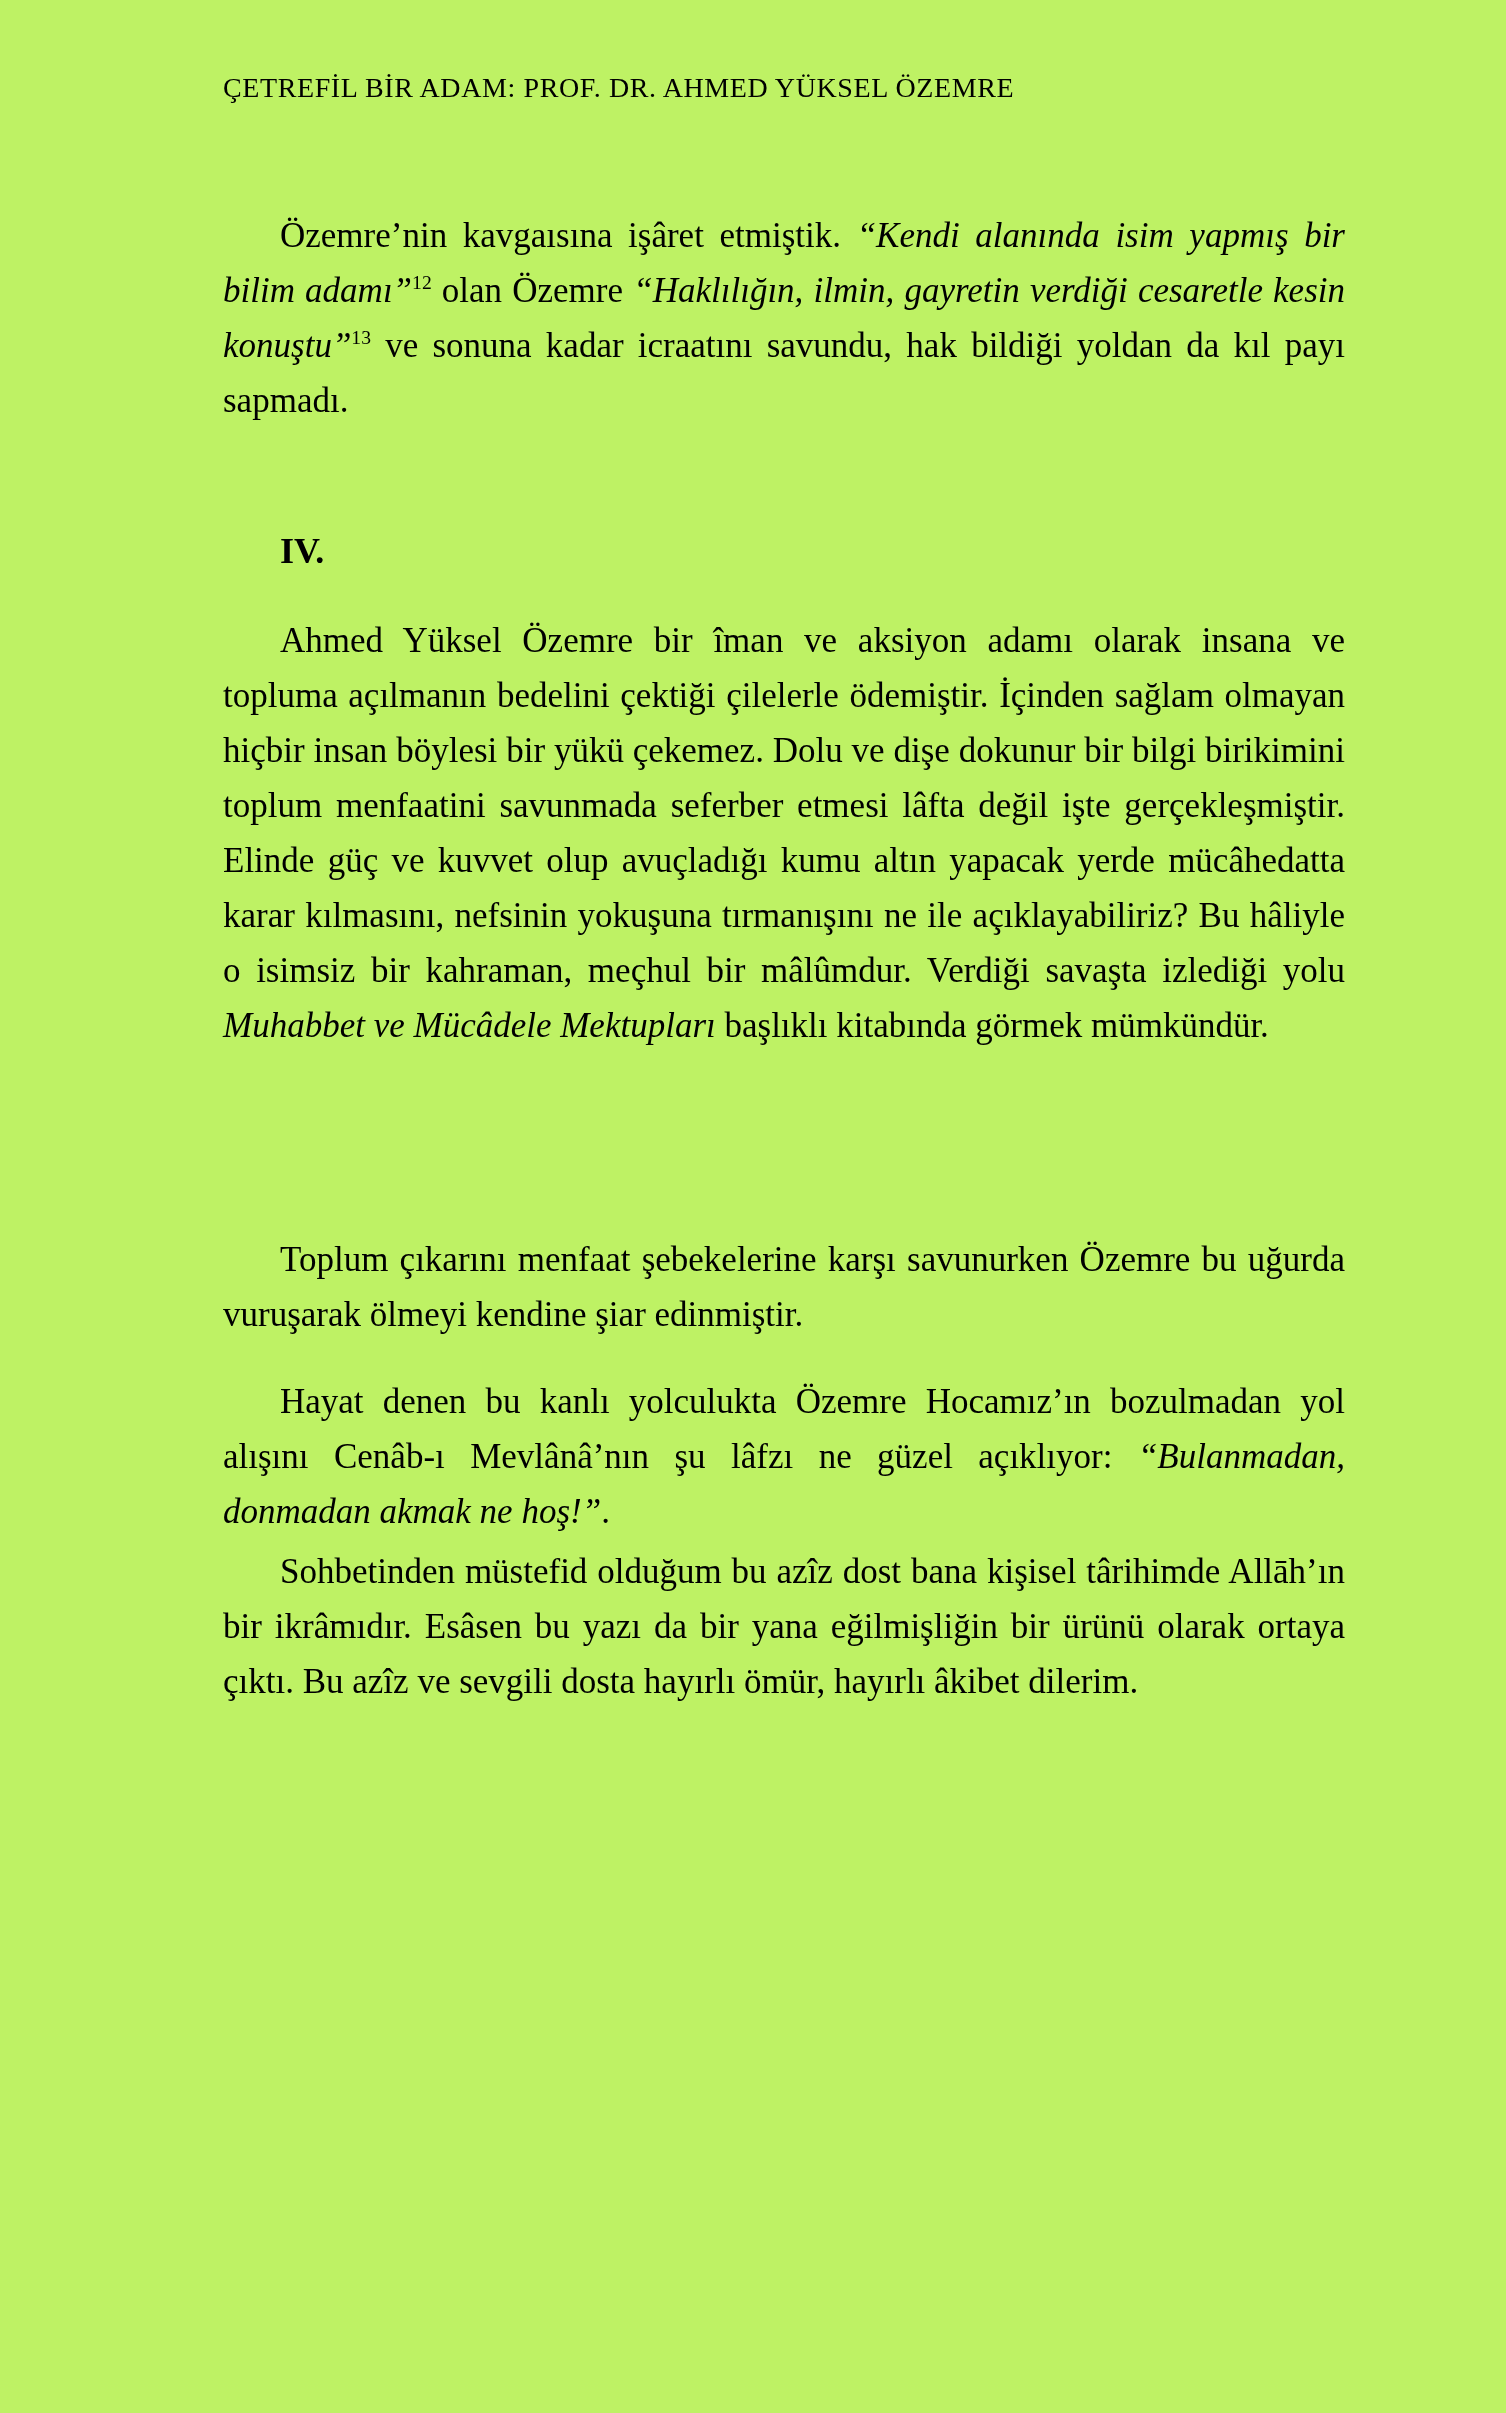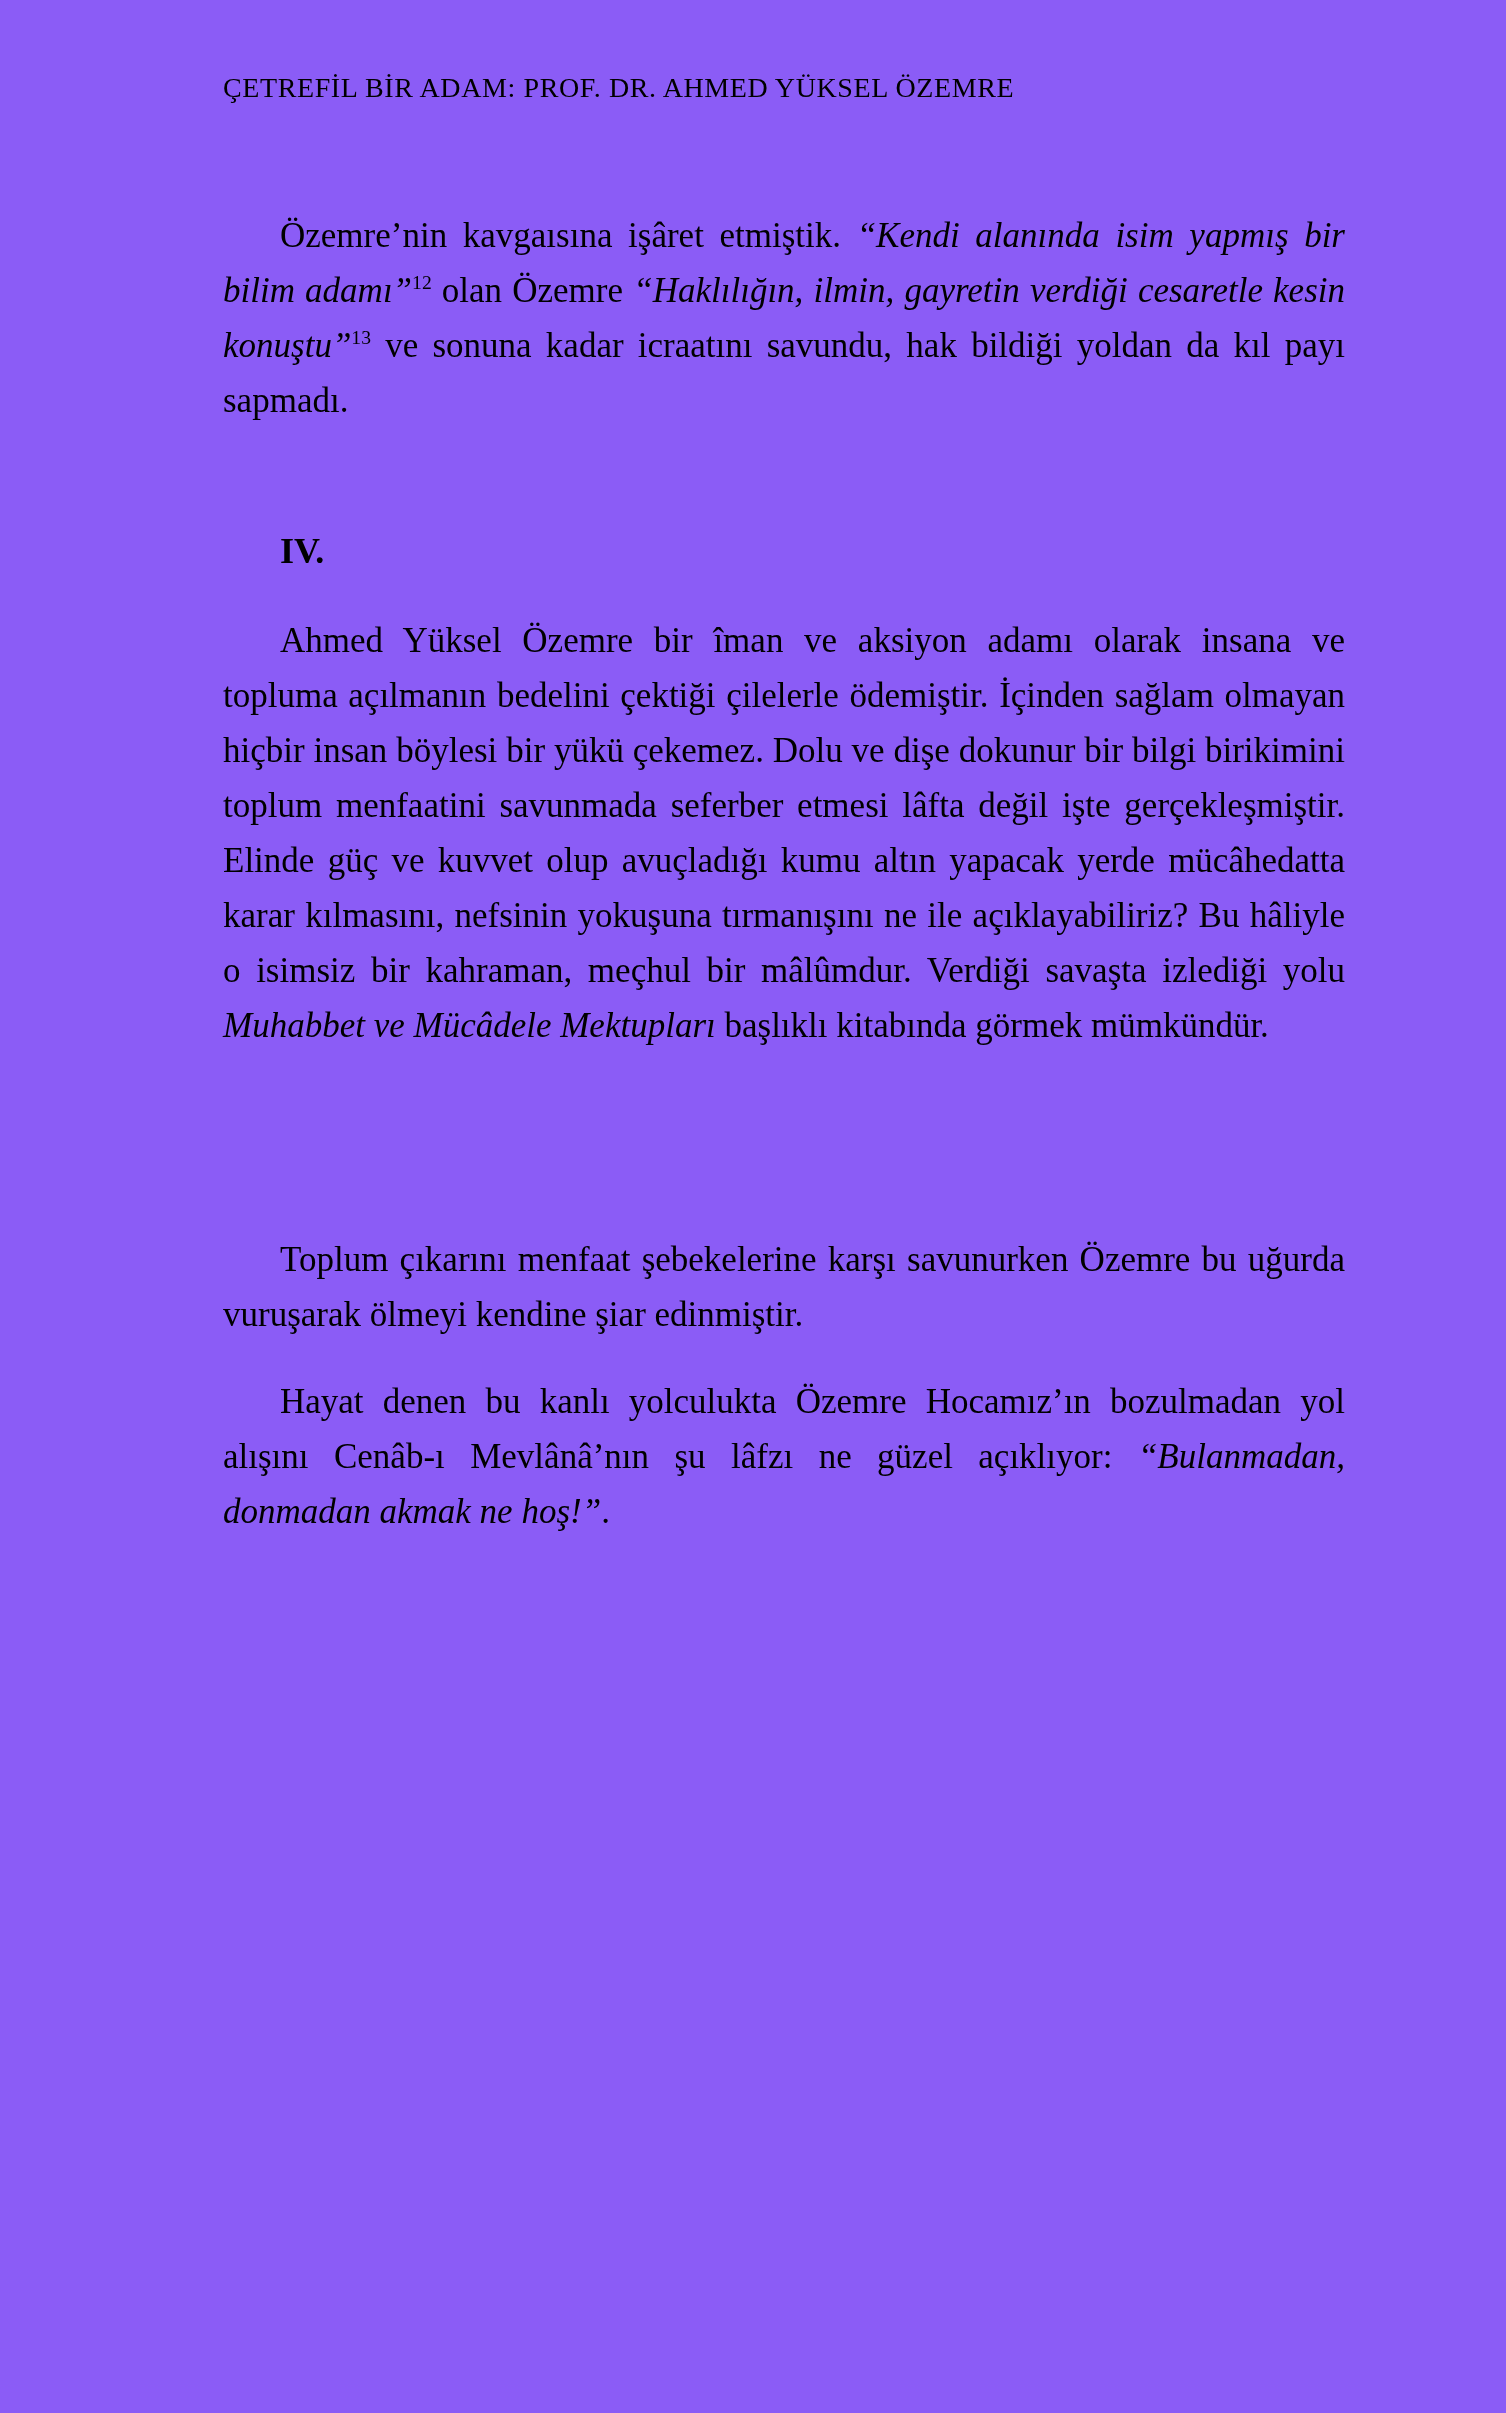--- a/index.html
+++ b/index.html
@@ -5,21 +5,21 @@
   html, body {
     margin: 0;
     padding: 0;
     background: #ffffff;
   }
 
   .page {
     position: relative;
     width: 1507px;
     height: 2413px;
-    background: #8b5cf6;
+    background: #bef264;
     box-sizing: border-box;
     font-family: "Liberation Serif", "DejaVu Serif", serif;
     color: #000000;
     overflow: hidden;
   }
 
   
   .running-header {
     position: absolute;
     left: 223px;
@@ -131,16 +131,19 @@
   </div>
 
   <div class="block" id="block-three">
     <p class="body-par"><span>Hayat denen bu kanlı yolculukta Özemre Hocamız’ın bozulmadan yol alışını Cenâb-ı Mevlânâ’nın şu lâfzı ne güzel açıklıyor: </span><i>“Bulanmadan, donmadan akmak ne hoş!”</i><span>.</span></p>
   </div>
 
   <div class="block" id="block-two">
     <p class="body-par">Toplum çıkarını menfaat şebekelerine karşı savunurken Özemre bu uğurda vuruşarak ölmeyi kendine şiar edinmiştir.</p>
   </div>
 
+  <div class="block" id="block-four">
+    <p class="body-par">Sohbetinden müstefid olduğum bu azîz dost bana kişisel târihimde Allāh’ın bir ikrâmıdır. Esâsen bu yazı da bir yana eğilmişliğin bir ürünü olarak ortaya çıktı. Bu azîz ve sevgili dosta hayırlı ömür, hayırlı âkibet dilerim.</p>
+  </div>
 
 
 </div>
 
 
 </body></html>

